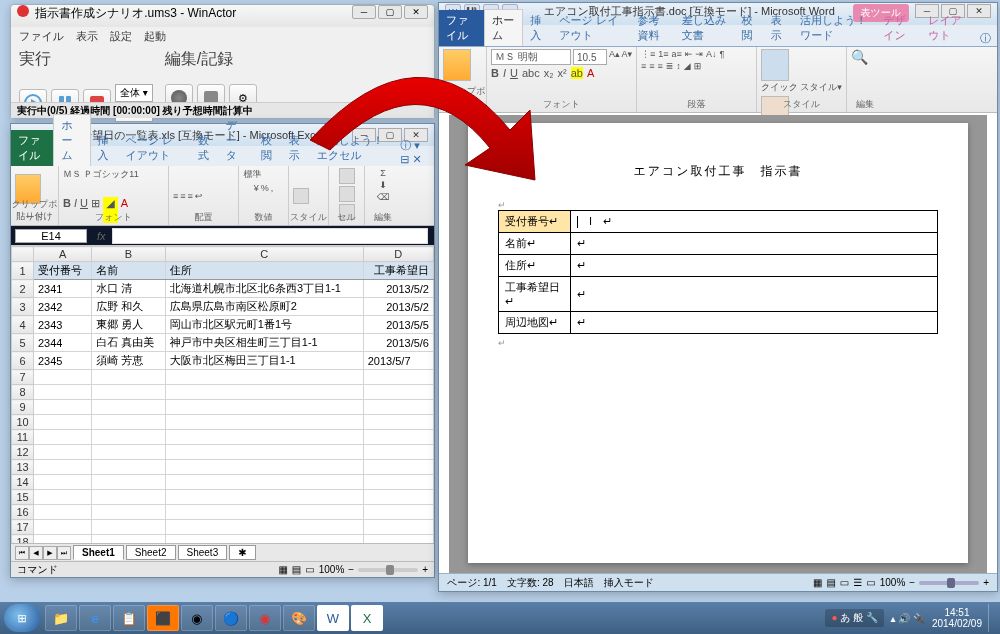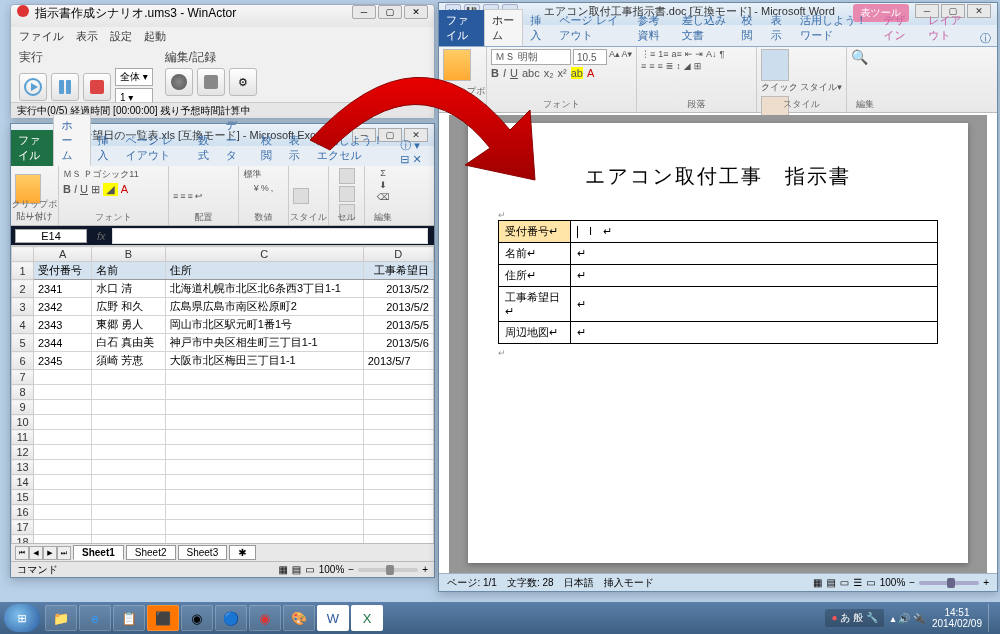--- a/index.html
+++ b/index.html
@@ -6,31 +6,31 @@
 body { width:1000px; height:634px; background:#b8d0e8; position:relative; overflow:hidden; font-size:11px; }
 
 
 .winactor { position:absolute; left:10px; top:4px; width:425px; height:115px; background:#f0f0f0; border:1px solid #9db0c4; border-radius:4px; box-shadow:0 2px 8px rgba(0,0,0,.2); }
 .winactor .title { height:22px; display:flex; align-items:flex-start; padding:0 6px; font-size:12px; background:linear-gradient(#f7f7f7,#e6e6e6); border-radius:4px 4px 0 0; }
 .winactor .icon-dot { width:12px; height:12px; border-radius:50%; background:#d33; margin-right:6px; }
 .winactor .winbtns { margin-left:auto; display:flex; gap:2px; }
 .winactor .winbtns span { width:24px; height:14px; background:#e8e8e8; border:1px solid #aaa; border-radius:2px; display:flex; align-items:center; justify-content:center; font-size:9px; }
 .winactor .menu { height:18px; display:flex; gap:12px; padding:0 8px; font-size:11px; color:#333; align-items:center; }
 .winactor .tools { display:flex; padding:4px 8px; gap:12px; }
-.winactor .sec-lbl { font-size:12px; color:#444; margin-bottom:2px; }
+.winactor .sec-lbl { font-size:16px; color:#444; margin-bottom:14px; }
 .winactor .btns { display:flex; gap:4px; align-items:center; }
 .winactor .tbtn { width:28px; height:28px; background:linear-gradient(#fefefe,#e3e3e3); border:1px solid #bbb; border-radius:3px; display:flex; align-items:center; justify-content:center; }
 .winactor .play { width:18px; height:18px; border-radius:50%; border:2px solid #5a9fd4; position:relative; }
 .winactor .play::after { content:''; position:absolute; left:5px; top:3px; border-left:7px solid #5a9fd4; border-top:4px solid transparent; border-bottom:4px solid transparent; }
 .winactor .pause { display:flex; gap:2px; }
 .winactor .pause span { width:5px; height:14px; background:#5a9fd4; border-radius:1px; }
 .winactor .stop { width:14px; height:14px; background:#d44; border-radius:2px; }
 .winactor .combo { height:18px; border:1px solid #aaa; background:#fff; font-size:10px; padding:0 4px; display:flex; align-items:center; }
 .winactor .rec { width:16px; height:16px; border-radius:50%; background:radial-gradient(#888,#555); }
-.winactor .footer { position:absolute; bottom:0; left:0; right:0; height:16px; background:#e6e6e6; border-top:1px solid #ccc; font-size:10px; padding:0 6px; display:flex; align-items:center; }
+.winactor .footer { position:absolute; bottom:0; left:0; right:0; height:16px; background:#e6e6e6; border-top:1px solid #ccc; font-size:10px; padding:0 6px; display:flex; align-items:center;font-weight:bold; }
 
 
 .excel { position:absolute; left:10px; top:123px; width:425px; height:455px; background:#fff; border:1px solid #6b8ba8; box-shadow:0 2px 10px rgba(0,0,0,.25); }
 .excel .title { height:22px; background:linear-gradient(#eaf1f8,#cfe0ef); display:flex; align-items:center; padding:0 6px; font-size:11px; color:#333; }
 .excel .winbtns { margin-left:auto; display:flex; gap:2px; }
 .excel .winbtns span { width:24px; height:14px; background:#e8e8e8; border:1px solid #aaa; display:flex; align-items:center; justify-content:center; font-size:9px; }
 .excel .ribbon-tabs { height:20px; display:flex; align-items:flex-end; background:#e6edf4; font-size:11px; }
 .excel .ribbon-tabs .tab { padding:3px 7px; color:#3a6da8; cursor:pointer; }
 .excel .ribbon-tabs .tab.file { background:#1e7145; color:#fff; }
 .excel .ribbon-tabs .tab.active { background:#f5f5f5; border:1px solid #ccc; border-bottom:none; }
@@ -78,21 +78,21 @@
 .word .ribbon { height:66px; background:linear-gradient(#f5f5f5,#e8e8e8); border-bottom:1px solid #bbb; display:flex; font-size:9px; color:#555; }
 .word .rgroup { border-right:1px solid #ccc; padding:2px 4px; display:flex; flex-direction:column; position:relative; }
 .word .rgroup .glbl { position:absolute; bottom:1px; left:0; right:0; text-align:center; color:#666; }
 .word .rgroup .gbody { flex:1; display:flex; align-items:flex-start; gap:2px; flex-wrap:wrap; }
 .word .ricon { width:16px; height:14px; background:#ddd; border:1px solid #bbb; }
 .word .ricon.big { width:28px; height:32px; }
 .word .fontbox { display:flex; gap:2px; }
 .word .fontbox .sel { height:16px; border:1px solid #aaa; background:#fff; padding:0 3px; font-size:10px; display:flex; align-items:center; }
 .word .doc { position:absolute; top:112px; left:10px; right:10px; bottom:18px; background:#969696; overflow:auto; }
 .word .page { width:500px; min-height:440px; background:#fff; margin:8px auto; box-shadow:0 2px 6px rgba(0,0,0,.3); padding:40px 30px 20px; }
-.word .page h1 { font-size:20px; text-align:center; font-weight:normal; margin-bottom:20px; letter-spacing:2px;}
+.word .page h1 { font-size:12px; text-align:center; font-weight:normal; margin-bottom:20px; letter-spacing:2px;}
 .word .dtable { border-collapse:collapse; width:100%; font-size:11px; }
 .word .dtable td { border:1px solid #000; padding:3px 6px; height:16px; }
 .word .dtable td.lbl { width:72px; background:#fff; }
 .word .dtable td.lbl.sel { background:#ffe6a8; }
 .word .cursor { display:inline-block; width:1px; height:12px; background:#000; vertical-align:middle; animation:blink 1s infinite; }
 @keyframes blink { 50% { opacity:0; } }
 .word .wstatus { position:absolute; bottom:0; left:0; right:0; height:18px; background:#cfe0ef; border-top:1px solid #9db0c4; display:flex; align-items:center; font-size:10px; padding:0 8px; gap:10px; }
 .word .wstatus .zoom { margin-left:auto; display:flex; align-items:center; gap:4px; }
 .word .wstatus .slider { width:60px; height:4px; background:#aac; border-radius:2px; position:relative; }
 .word .wstatus .slider::after { content:''; position:absolute; left:28px; top:-3px; width:8px; height:10px; background:#668; border-radius:2px; }
@@ -189,21 +189,21 @@
   </div>
   <div class="ribbon">
     <div class="rgroup" style="width:48px">
       <div class="gbody">
           <div class="ricon big" style="background:linear-gradient(#fc6,#fa3)"></div>
         </div>
       <div style="font-size:9px;text-align:center">貼り付け</div>
       <div class="glbl">クリップボード</div>
     </div>
     <div class="rgroup" style="width:110px">
-      <div class="gbody" style="flex-direction:column;align-items:stretch">
+      <div class="gbody" style="flex-direction:row;align-items:stretch">
         <div class="fontbox"><span class="sel" style="width:70px">ＭＳ Ｐゴシック</span><span class="sel" style="width:24px">11</span></div>
         <div style="display:flex;gap:3px;font-size:11px">
             <b>B</b>
             <i>I</i>
             <u>U</u>
             <span>⊞</span>
             <span style="background:#ff0;padding:0 3px">◢</span>
             <span style="color:#c00">A</span>
           </div>
       </div>

